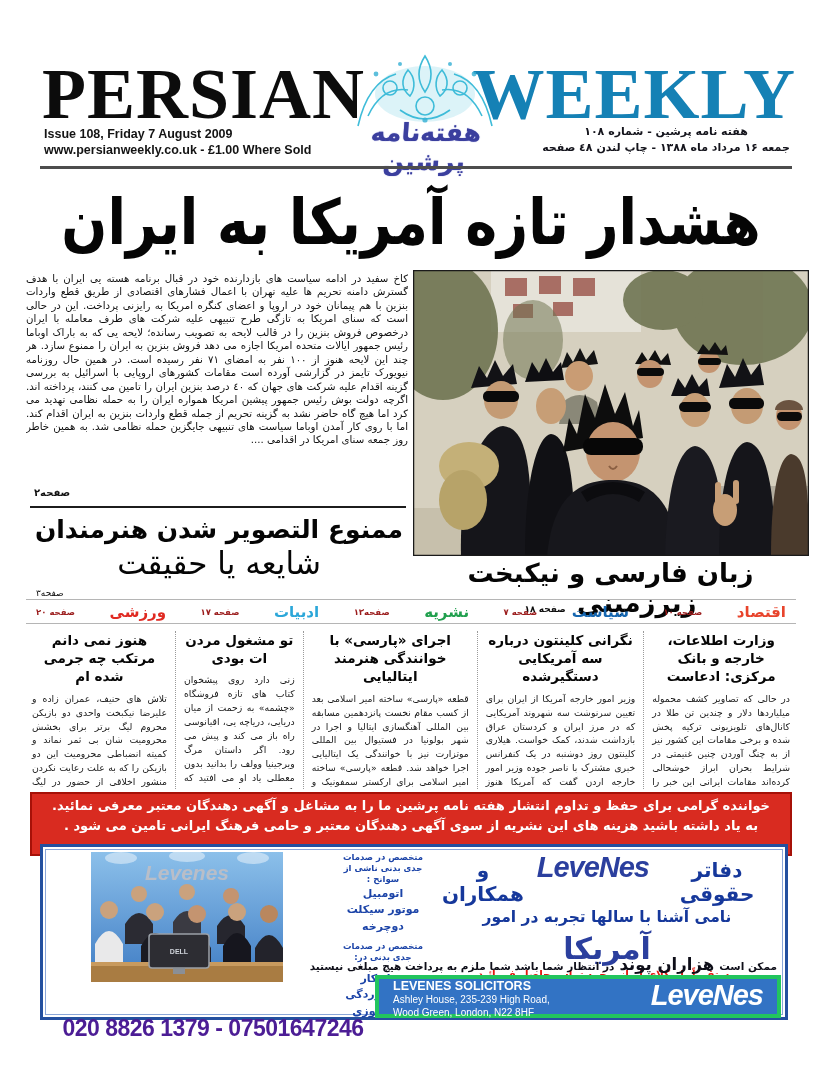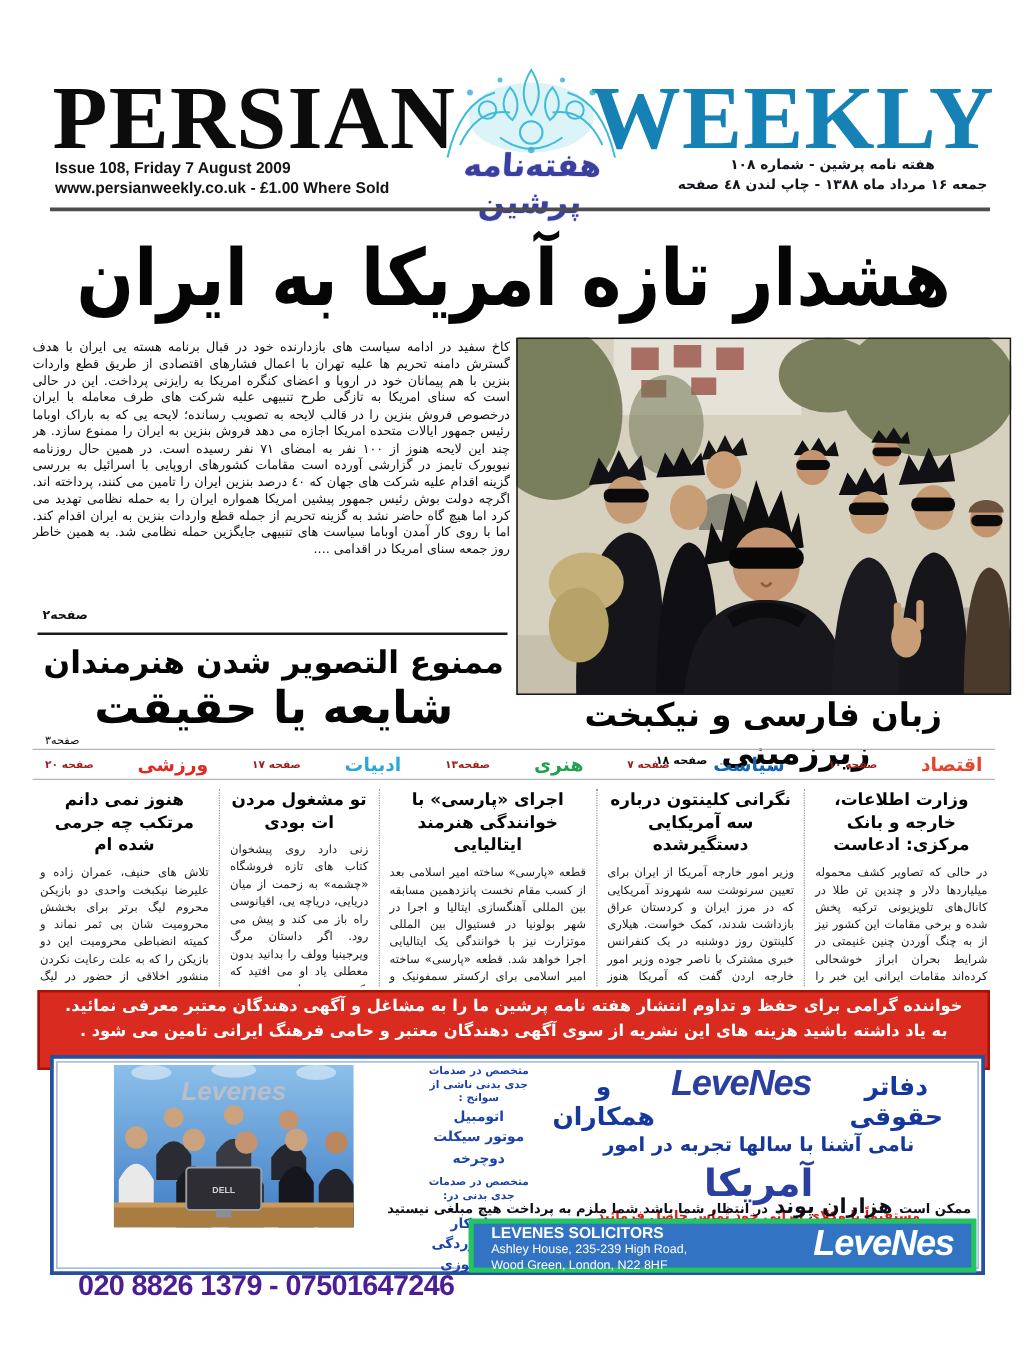--- a/index.html
+++ b/index.html
@@ -22,21 +22,21 @@
   
   .lead-body { position:absolute; left:26px; top:272px; width:382px; height:212px; direction:rtl; text-align:justify; font-size:10.2px; line-height:1.32; color:#101010; overflow:hidden; }
   .lead-pageref { position:absolute; left:34px; top:487px; font-size:10px; font-weight:bold; direction:rtl; color:#101010; }
   .lead-rule { position:absolute; left:30px; width:376px; top:506px; height:2px; background:#1c1c1c; }
 
   .photo-main { position:absolute; left:413px; top:270px; width:396px; height:286px; }
 
   
   .sec-left { position:absolute; left:28px; top:514px; width:382px; text-align:center; direction:rtl; color:#050505; }
   .sec-left .l1 { font-size:25px; font-weight:bold; line-height:1.25; }
-  .sec-left .l2 { font-size:36px; font-weight:bold; line-height:1.2; }
+  .sec-left .l2 { font-size:31px; font-weight:normal; line-height:1.2; }
   .sec-left-pageref { position:absolute; left:36px; top:588px; font-size:9px; font-weight:normal; direction:rtl; color:#0a0a0a; }
   .sec-right { position:absolute; left:413px; right:14px; top:558px; text-align:center; direction:rtl; color:#050505; }
   .sec-right .head { font-size:26px; font-weight:bold; }
   .sec-right .pref { font-size:9px; font-weight:bold; margin-right:6px; color:#0a0a0a; }
 
   
   .section-nav { position:absolute; left:26px; right:26px; top:599px; height:25px; border-top:1px solid #b5b5b5; border-bottom:1px solid #b5b5b5; display:flex; direction:rtl; justify-content:space-between; align-items:center; padding:0 10px; }
   .section-nav .lbl { font-size:15px; font-weight:bold; }
   .section-nav .pg { font-size:8.5px; font-weight:bold; color:#9b1c1c; }
 
@@ -205,21 +205,21 @@
   <div class="sec-right">
     <span class="head">زبان فارسی و نیکبخت زیرزمینی</span>
     <span class="pref">صفحه ۱۸</span>
   </div>
 
   <div class="section-nav">
     <span class="lbl" style="color: rgb(232, 68, 44);">اقتصاد</span>
     <span class="pg">صفحه ۱۰</span>
     <span class="lbl" style="color: rgb(21, 102, 176);">سیاست</span>
     <span class="pg">صفحه ۷</span>
-    <span class="lbl" style="color: rgb(33, 160, 78);">هنری</span>
+    <span class="lbl" style="color: rgb(33, 160, 78);">نشریه</span>
     <span class="pg">صفحه۱۳</span>
     <span class="lbl" style="color: rgb(43, 167, 217);">ادبیات</span>
     <span class="pg">صفحه ۱۷</span>
     <span class="lbl" style="color: rgb(224, 42, 34);">ورزشی</span>
     <span class="pg">صفحه ۲۰</span>
   </div>
 
   <div class="articles">
     <div class="article a1">
       <div class="hd">وزارت اطلاعات، خارجه و بانک مرکزی: ادعاست</div>

